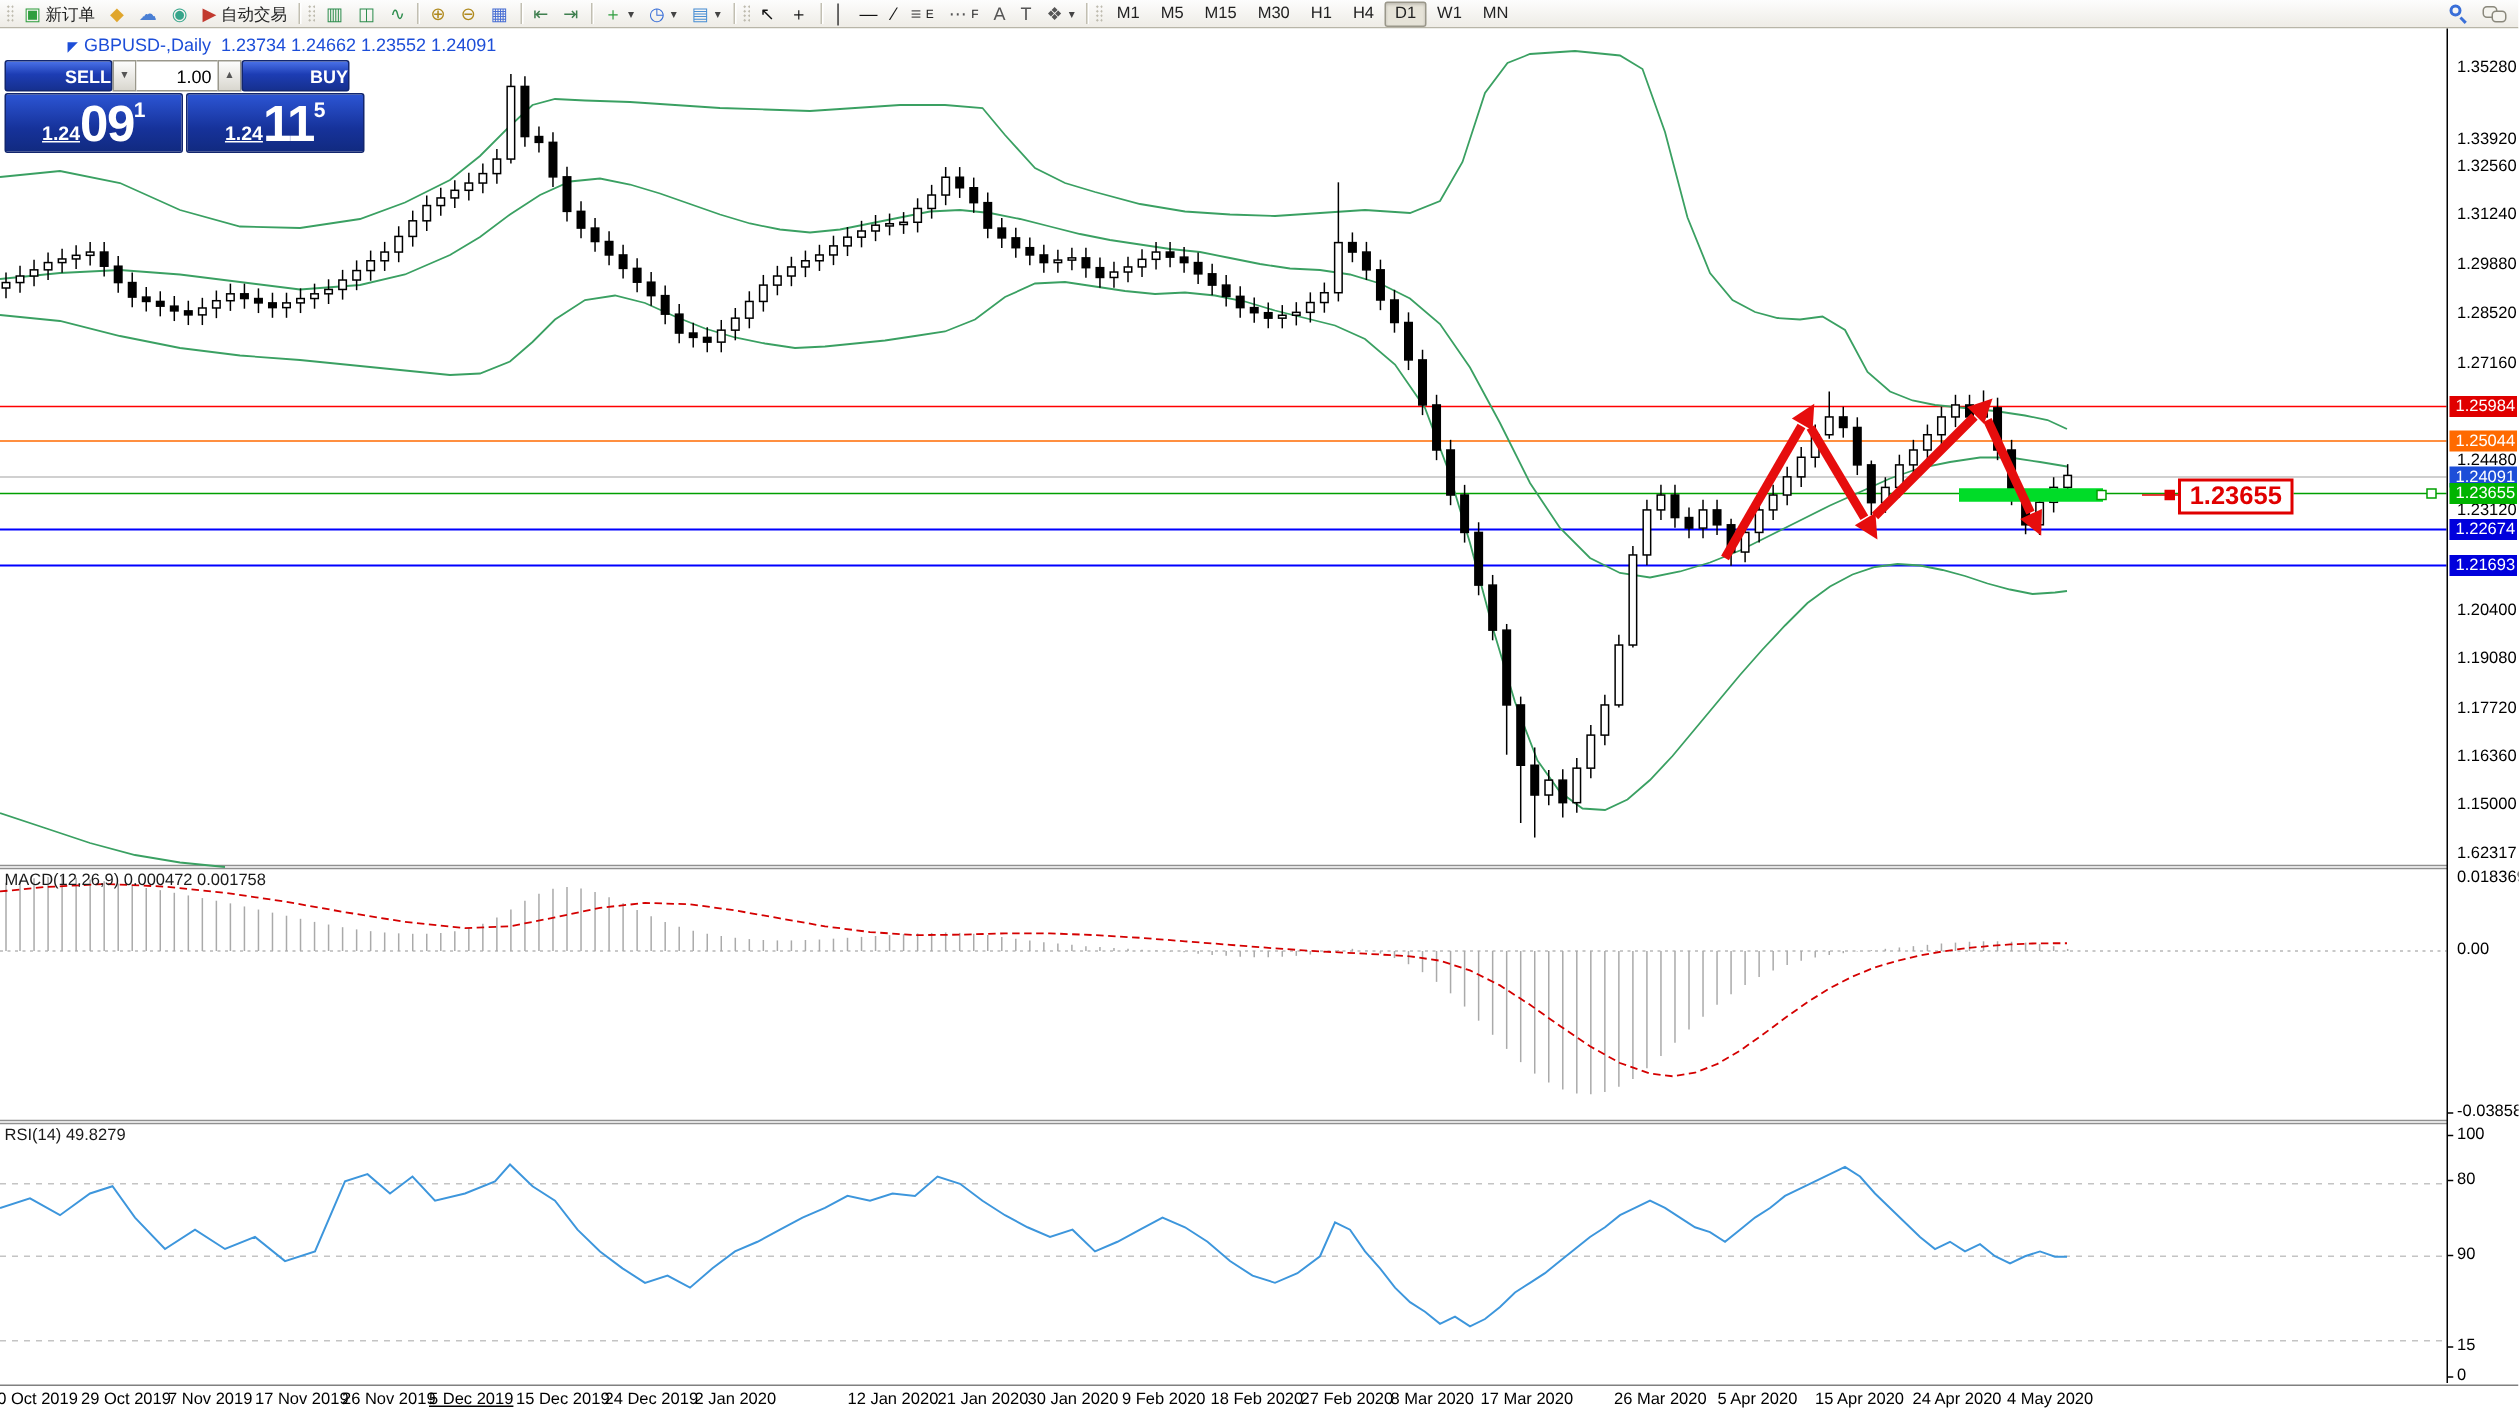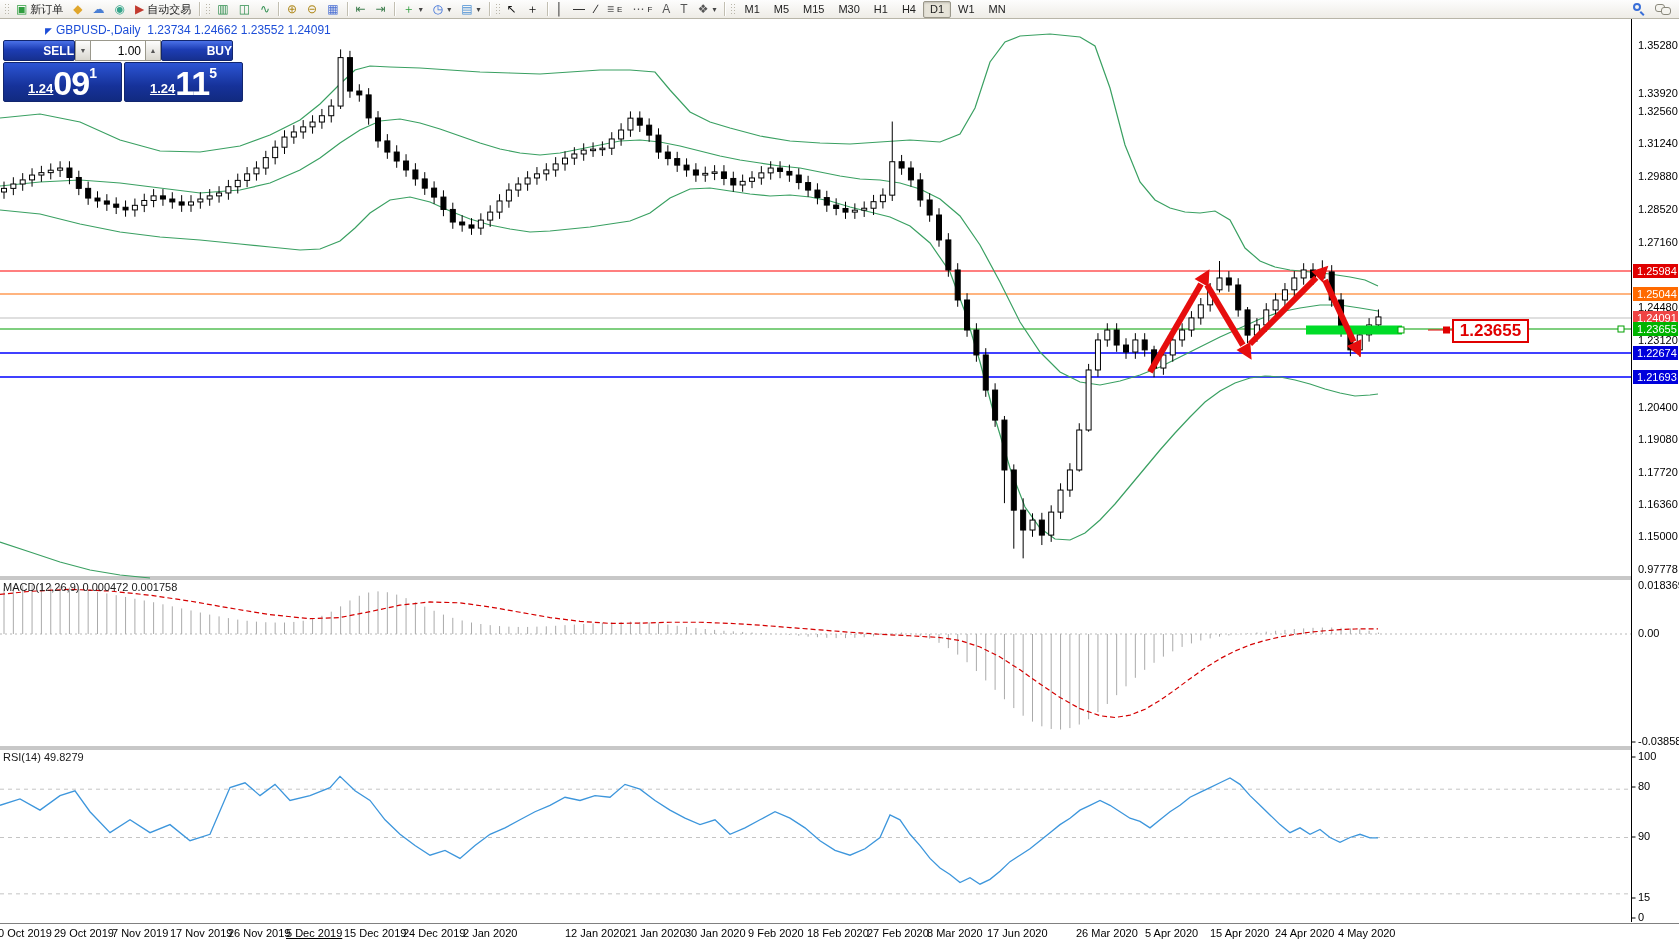--- a/index.html
+++ b/index.html
@@ -760,32 +760,32 @@
       <div class="ylab" style="top: 151px;">1.29880</div>
       <div class="ylab" style="top: 184px;">1.28520</div>
       <div class="ylab" style="top: 217px;">1.27160</div>
       <div class="ylab" style="top: 282px;">1.24480</div>
       <div class="ylab" style="top: 315px;">1.23120</div>
       <div class="ylab" style="top: 382px;">1.20400</div>
       <div class="ylab" style="top: 414px;">1.19080</div>
       <div class="ylab" style="top: 447px;">1.17720</div>
       <div class="ylab" style="top: 479px;">1.16360</div>
       <div class="ylab" style="top: 511px;">1.15000</div>
-      <div class="ylab" style="top: 544px;">0.97778</div>
+      <div class="ylab" style="top: 544px;">1.62317</div>
       <div class="ylab" style="top: 560px;">0.018369</div>
       <div class="ylab" style="top: 608px;">0.00</div>
       <div class="ylab" style="top: 716px;">-0.038585</div>
       <div class="ylab" style="top: 731px;">100</div>
       <div class="ylab" style="top: 761px;">80</div>
       <div class="ylab" style="top: 811px;">90</div>
       <div class="ylab" style="top: 872px;">15</div>
       <div class="ylab" style="top: 892px;">0</div>
       <div class="ybadge" style="top: 245px; background: rgb(224, 0, 0);">1.25984</div>
       <div class="ybadge" style="top: 268px; background: rgb(255, 106, 0);">1.25044</div>
-      <div class="ybadge" style="top: 292px; background: #ef4444;">1.24091</div>
+      <div class="ybadge" style="top: 292px; background: #1d4ed8;">1.24091</div>
       <div class="ybadge" style="top: 303px; background: rgb(0, 180, 0);">1.23655</div>
       <div class="ybadge" style="top: 327px; background: rgb(0, 0, 220);">1.22674</div>
       <div class="ybadge" style="top: 351px; background: rgb(0, 0, 220);">1.21693</div>
     </div>
 
   <div id="xaxis">
       <div class="xlab" style="left: -8px;">20 Oct 2019</div>
       <div class="xlab" style="left: 54px;">29 Oct 2019</div>
       <div class="xlab" style="left: 112px;">7 Nov 2019</div>
       <div class="xlab" style="left: 170px;">17 Nov 2019</div>
@@ -794,21 +794,21 @@
       <div class="xlab" style="left: 344px;">15 Dec 2019</div>
       <div class="xlab" style="left: 403px;">24 Dec 2019</div>
       <div class="xlab" style="left: 463px;">2 Jan 2020</div>
       <div class="xlab" style="left: 565px;">12 Jan 2020</div>
       <div class="xlab" style="left: 625px;">21 Jan 2020</div>
       <div class="xlab" style="left: 685px;">30 Jan 2020</div>
       <div class="xlab" style="left: 748px;">9 Feb 2020</div>
       <div class="xlab" style="left: 807px;">18 Feb 2020</div>
       <div class="xlab" style="left: 867px;">27 Feb 2020</div>
       <div class="xlab" style="left: 927px;">8 Mar 2020</div>
-      <div class="xlab" style="left: 987px;">17 Jun 2020</div>
+      <div class="xlab" style="left: 987px;">17 Mar 2020</div>
       <div class="xlab" style="left: 1076px;">26 Mar 2020</div>
       <div class="xlab" style="left: 1145px;">5 Apr 2020</div>
       <div class="xlab" style="left: 1210px;">15 Apr 2020</div>
       <div class="xlab" style="left: 1275px;">24 Apr 2020</div>
       <div class="xlab" style="left: 1338px;">4 May 2020</div>
     </div>
 
   <div id="price-box">1.23655</div>
 
 </div>

